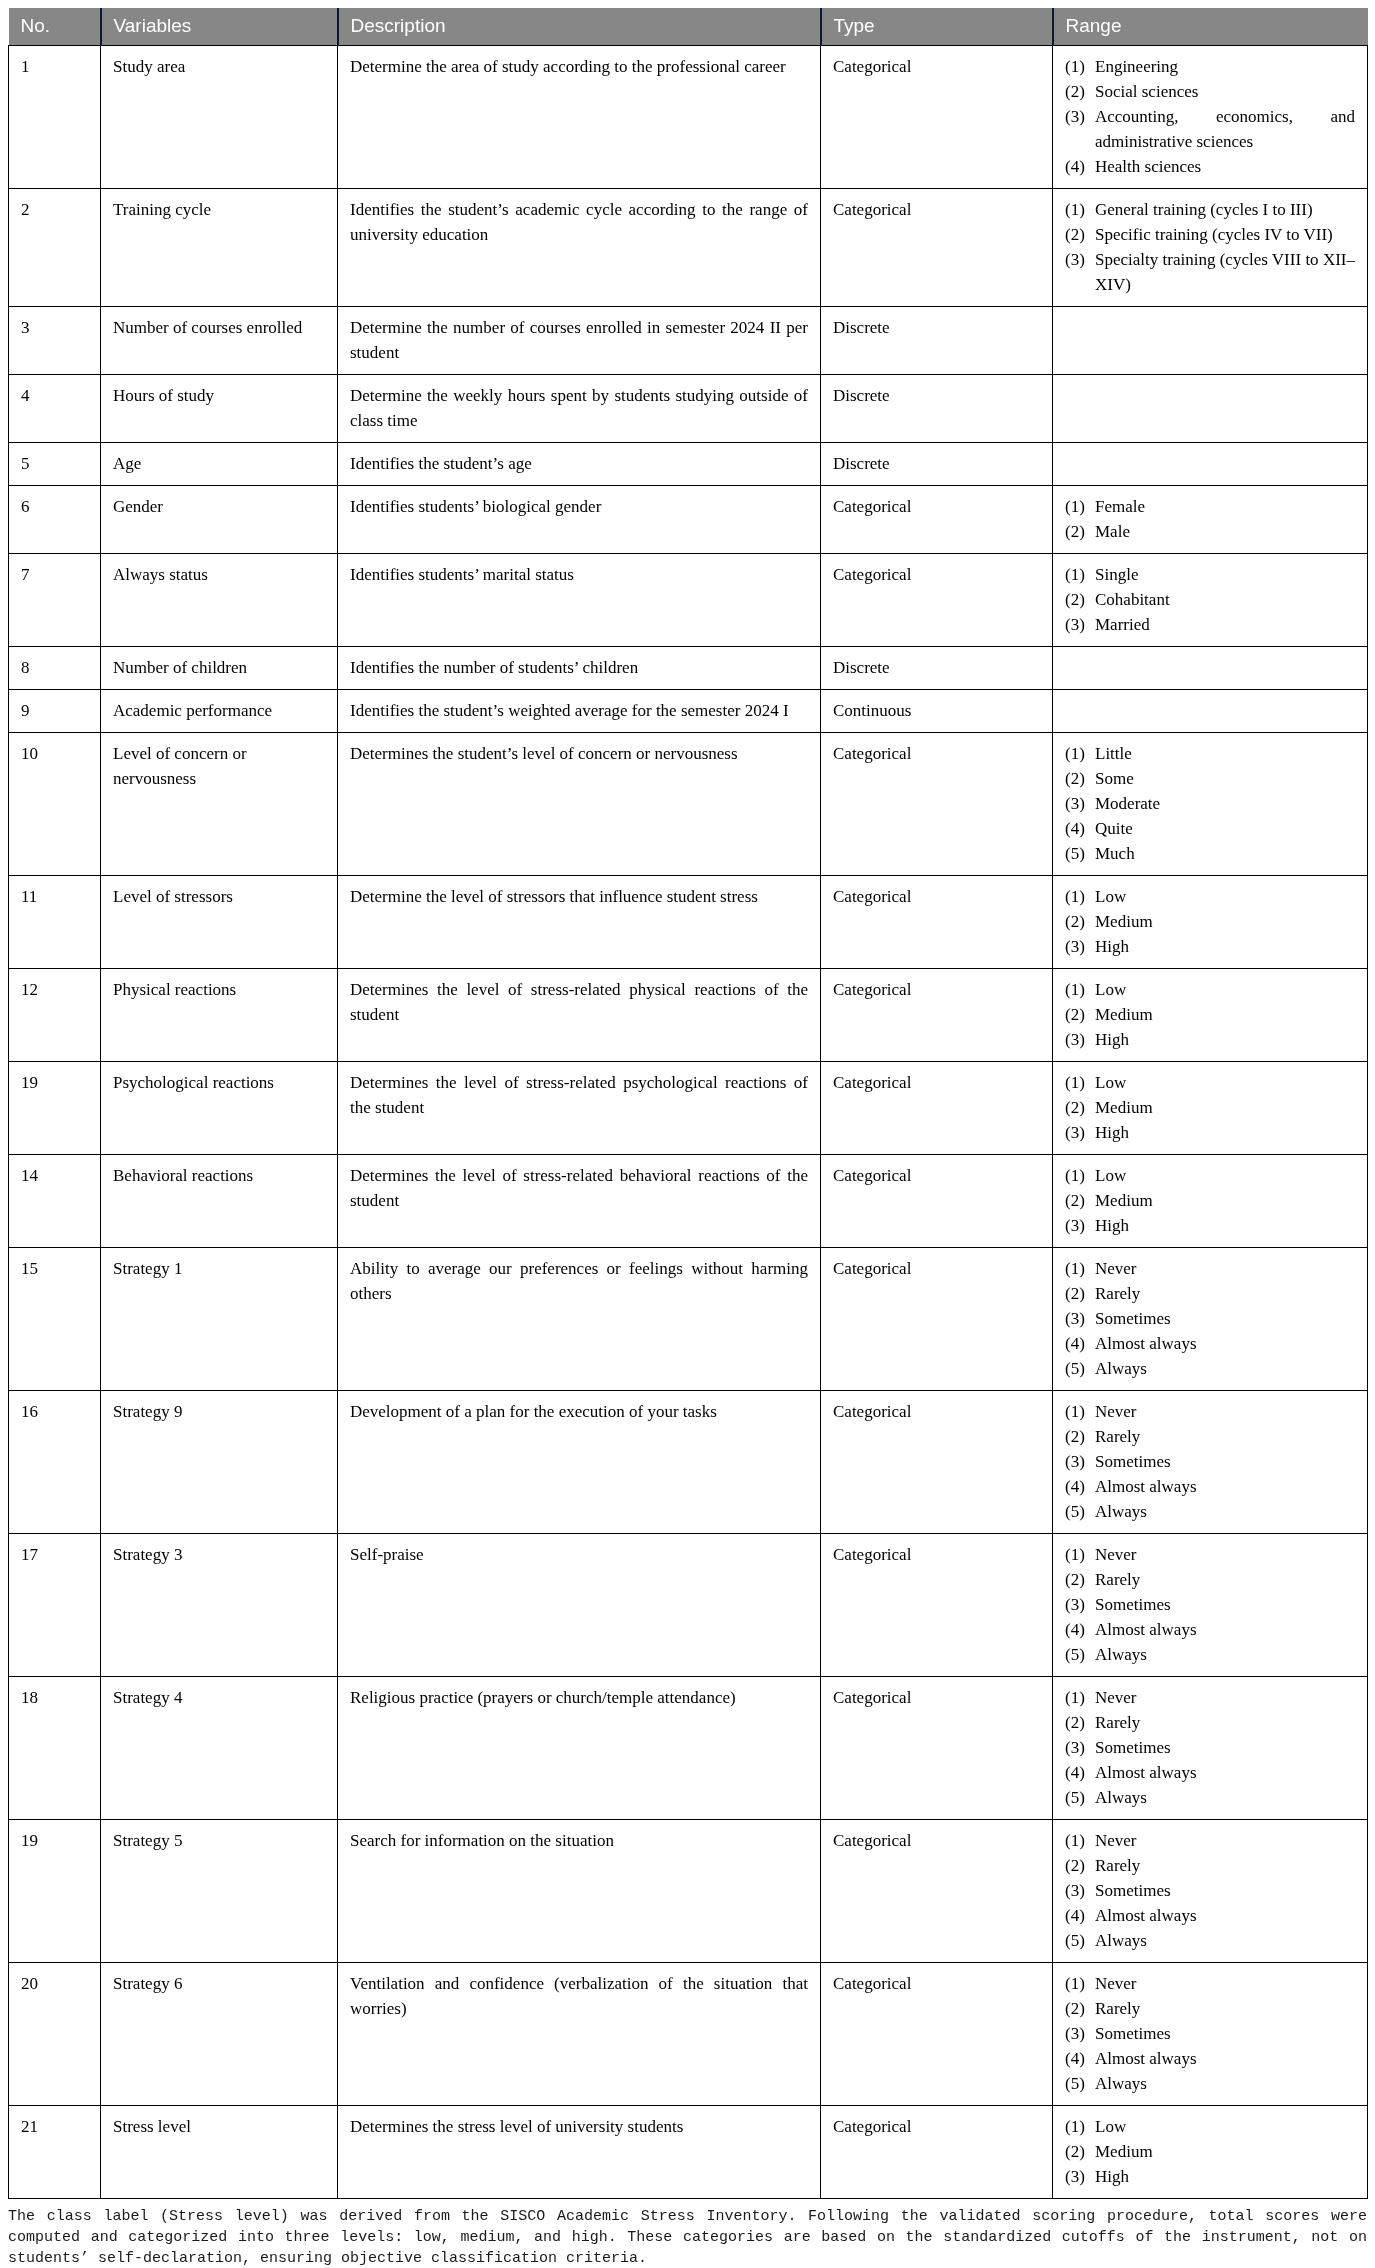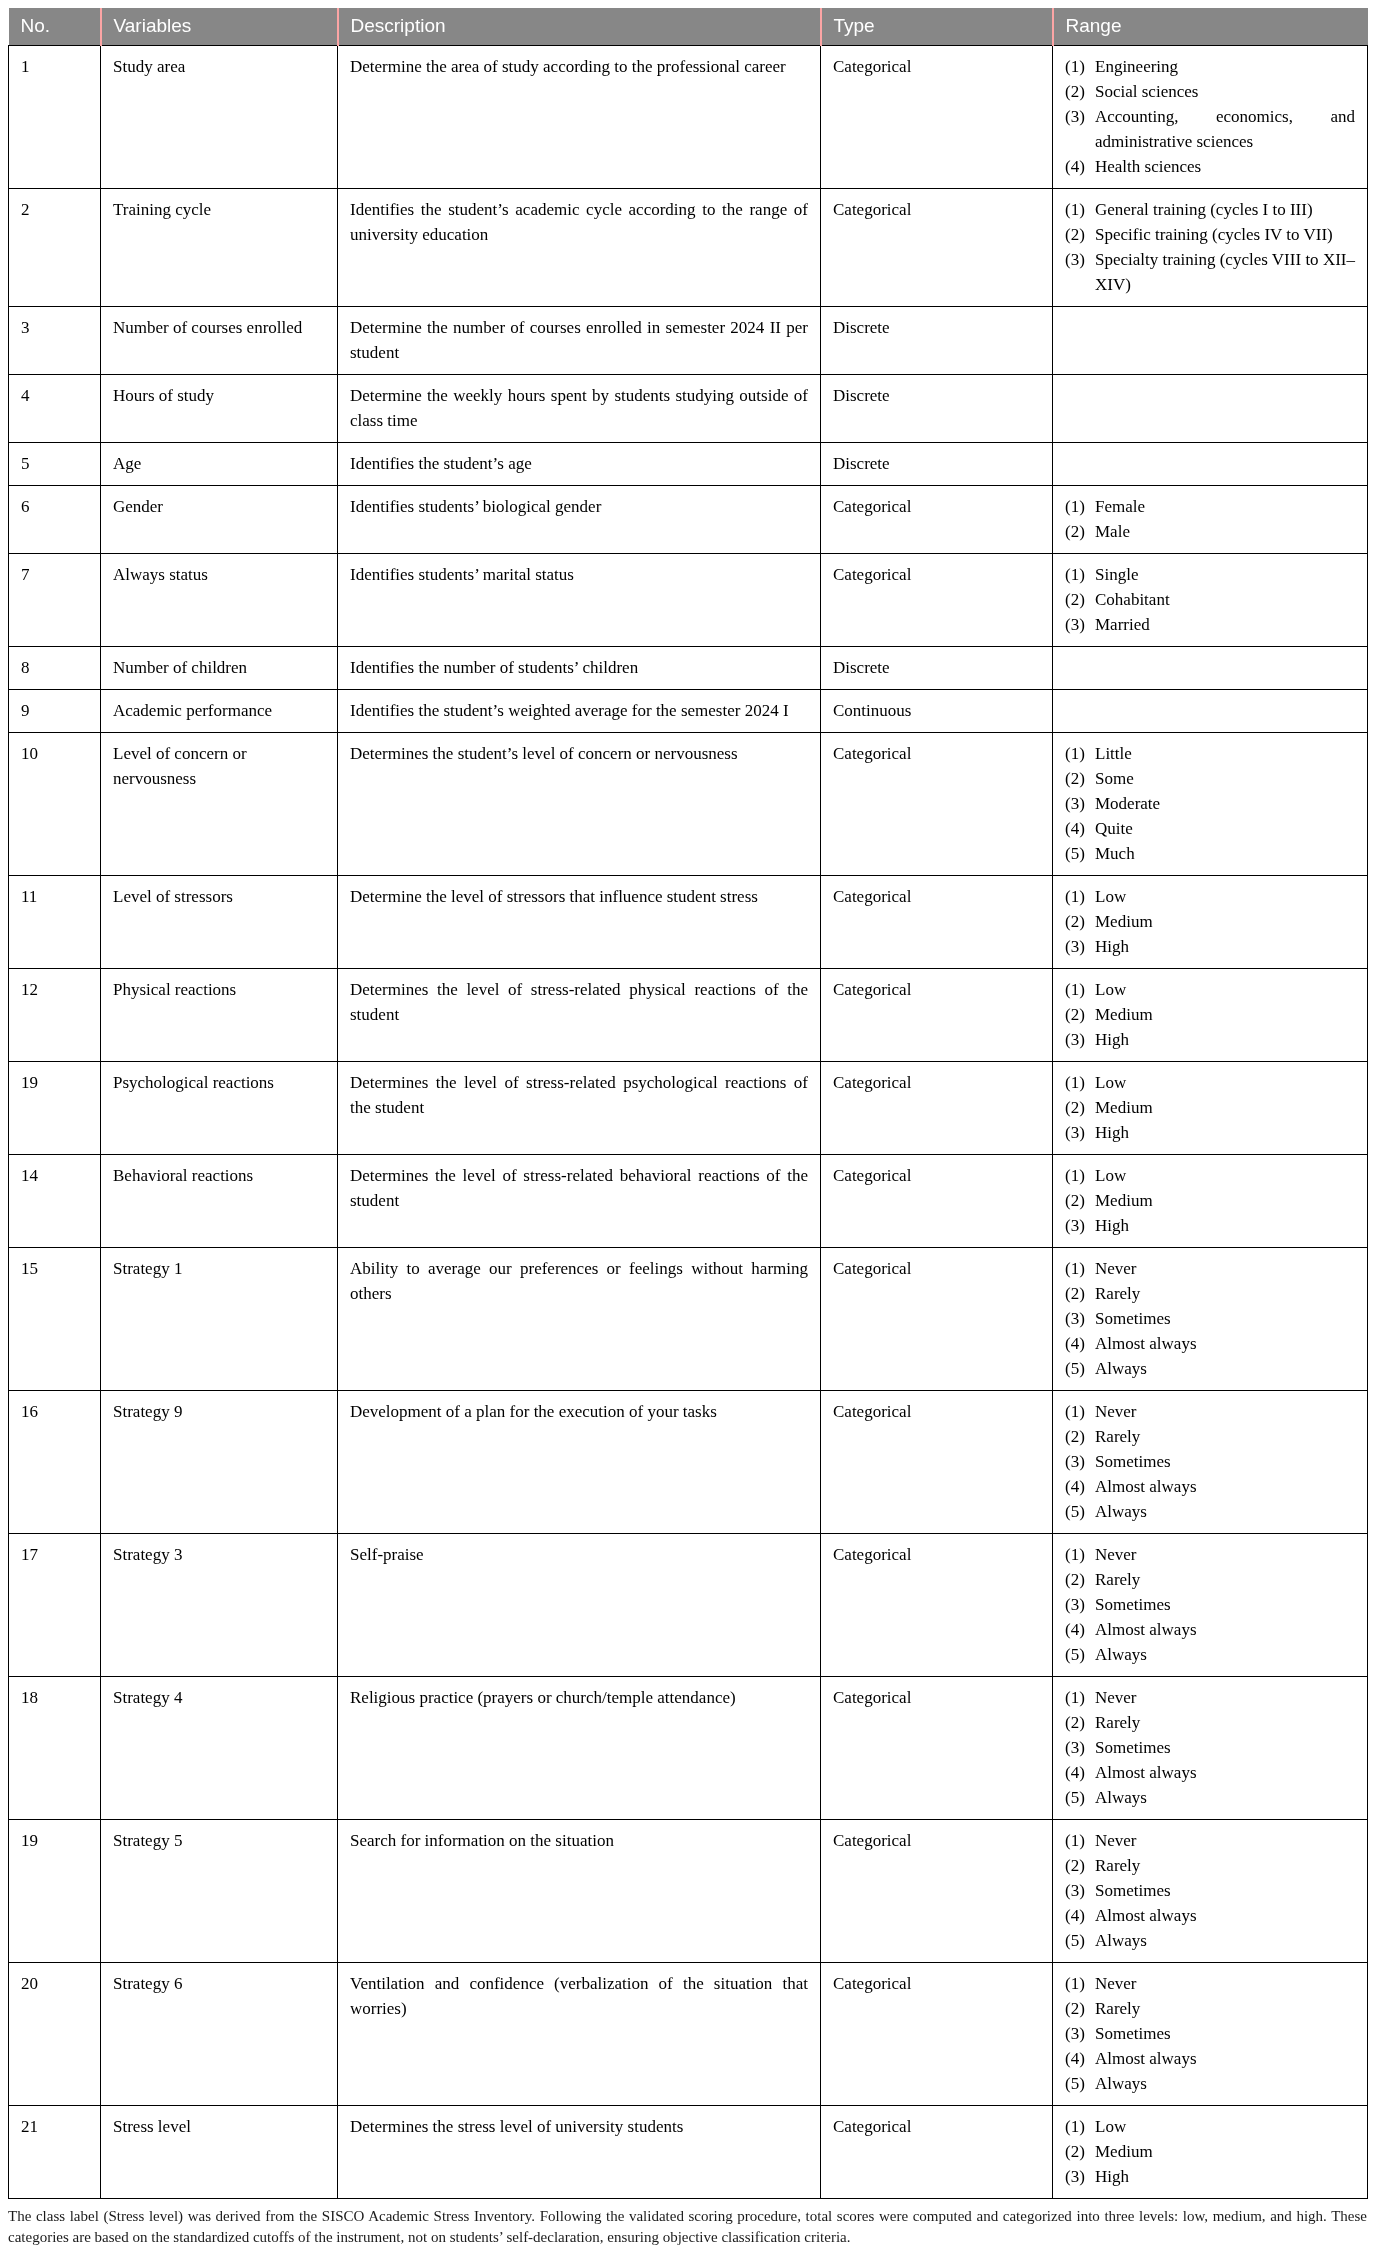--- a/index.html
+++ b/index.html
@@ -29,21 +29,21 @@
 
   thead th {
     background: #878787;
     color: #ffffff;
     font-family: "Liberation Sans", "DejaVu Sans", sans-serif;
     font-weight: 400;
     font-size: 19px;
     text-align: left;
     vertical-align: middle;
     padding: 7px 12px 8px 12px;
-    border-left: 2px solid #fca5a5;
+    border-left: 2px solid #0f172a;
     border-bottom: 1px solid #000000;
   }
   thead th:first-child { border-left: none; }
 
   tbody td {
     border: 1px solid #000000;
     vertical-align: top;
     padding: 8px 12px 9px 12px;
     font-size: 17px;
     line-height: 25px;
@@ -61,20 +61,21 @@
     text-align: justify;
   }
 
   .footnote {
     width: 1359px;
     margin: 7px 0 16px 0;
     font-size: 15px;
     line-height: 21px;
     color: #1a1a1a;
     text-align: justify;
+    font-family: Liberation Mono, monospace;
   }
 </style>
 </head>
 <body>
 
 <div class="page">
   <table class="vars-table">
     <colgroup>
       <col class="c-no">
       <col class="c-var">

